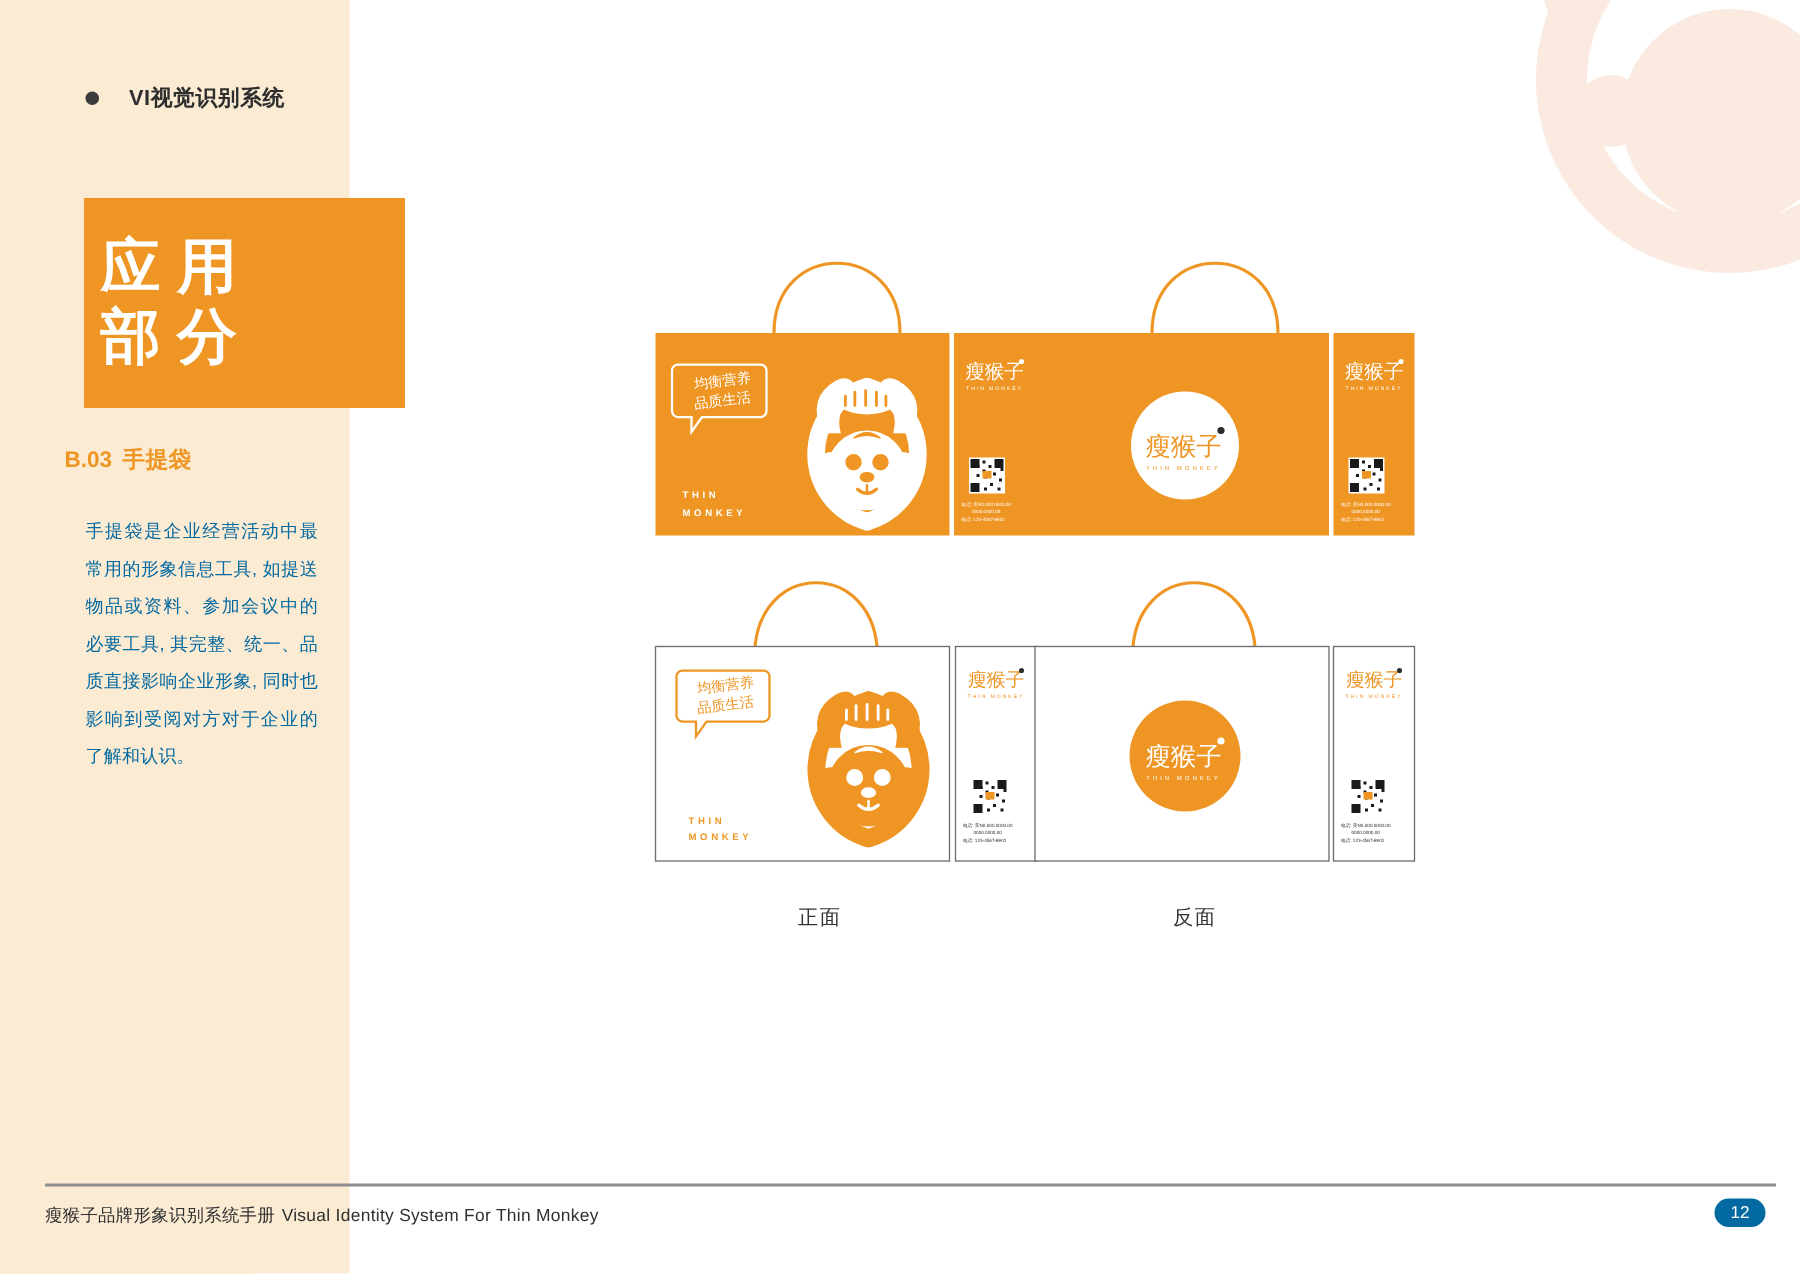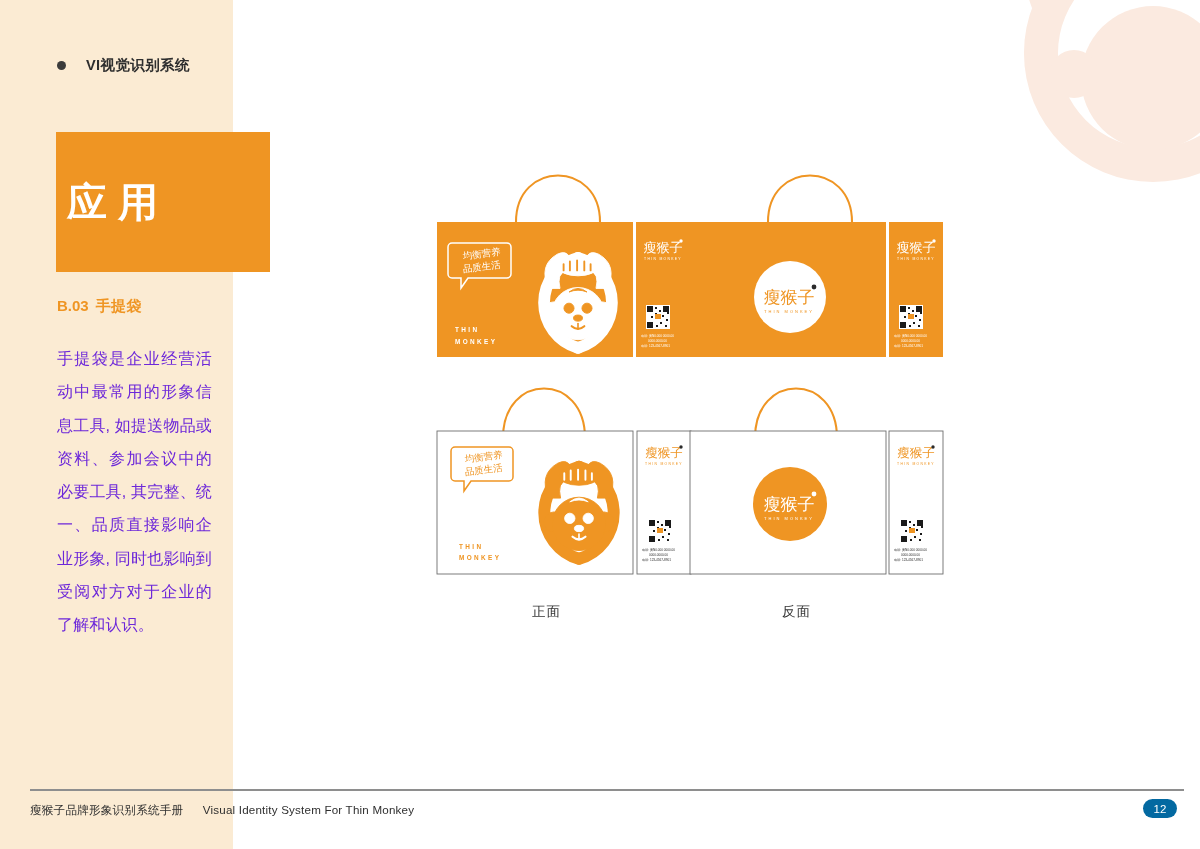--- a/index.html
+++ b/index.html
@@ -47,30 +47,30 @@
     display:flex; flex-direction:column;
     align-items:flex-start; justify-content:center;
     gap:2px;
   }
   .orange-block .line{
     color:#ffffff; font-size:40px; font-weight:bold;
     letter-spacing:11px; text-indent:11px; line-height:1.12;
   }
 
   .sec-title{
-    position:absolute; left:57px; top:297px;
+    position:absolute; left:43px; top:297px;
     font-size:15px; font-weight:bold; color:#EF9523;
     letter-spacing:.4px; white-space:nowrap;
   }
   .sec-title .num{ letter-spacing:0; margin-right:7px; }
 
   .body-copy{
     position:absolute; left:57px; top:342px;
     width:155px;
-    font-size:16px; line-height:2.08; color:#6d28d9;
+    font-size:12px; line-height:2.08; color:#0369a1;
     text-align:justify; letter-spacing:.15px;
   }
 
   
   .stage{ position:absolute; left:0; top:0; width:1200px; height:849px; z-index:2; pointer-events:none;}
 
   
   .caption{
     position:absolute; font-size:13.5px; color:#333;
     letter-spacing:1px; white-space:nowrap;
@@ -81,21 +81,21 @@
   
   .footer-rule{
     position:absolute; left:30px; top:789px;
     width:1154px; height:2px; background:#8e8e8e; z-index:3;
   }
   .footer-text{
     position:absolute; left:30px; top:803px;
     font-size:11.6px; color:#2f2f2f; letter-spacing:.2px;
     white-space:nowrap; z-index:3;
   }
-  .footer-text .en{ margin-left:16px; }
+  .footer-text .en{ margin-left:1px; }
   .page-badge{
     position:absolute; left:1143px; top:799px;
     width:34px; height:19px; border-radius:10px;
     background:#0369a1; color:#fff;
     font-size:11.5px; display:flex;
     align-items:center; justify-content:center;
     z-index:3;
   }
 </style>
 </head>
@@ -126,20 +126,21 @@
 
 <div class="page-wrap">
 
   <div class="header-row">
     <span class="bullet"></span>
     <span class="header-title">VI视觉识别系统</span>
   </div>
 
   <div class="orange-block">
     <span class="line">应用</span>
+    <span class="line">部分</span>
   </div>
 
   <div class="sec-title">
     <span class="num">B.03</span><span>手提袋</span>
   </div>
 
   <p class="body-copy">手提袋是企业经营活动中最常用的形象信息工具, 如提送物品或资料、参加会议中的必要工具, 其完整、统一、品质直接影响企业形象, 同时也影响到受阅对方对于企业的了解和认识。</p>
 
   <div class="caption cap-front">正面</div>
   <div class="caption cap-back">反面</div>

